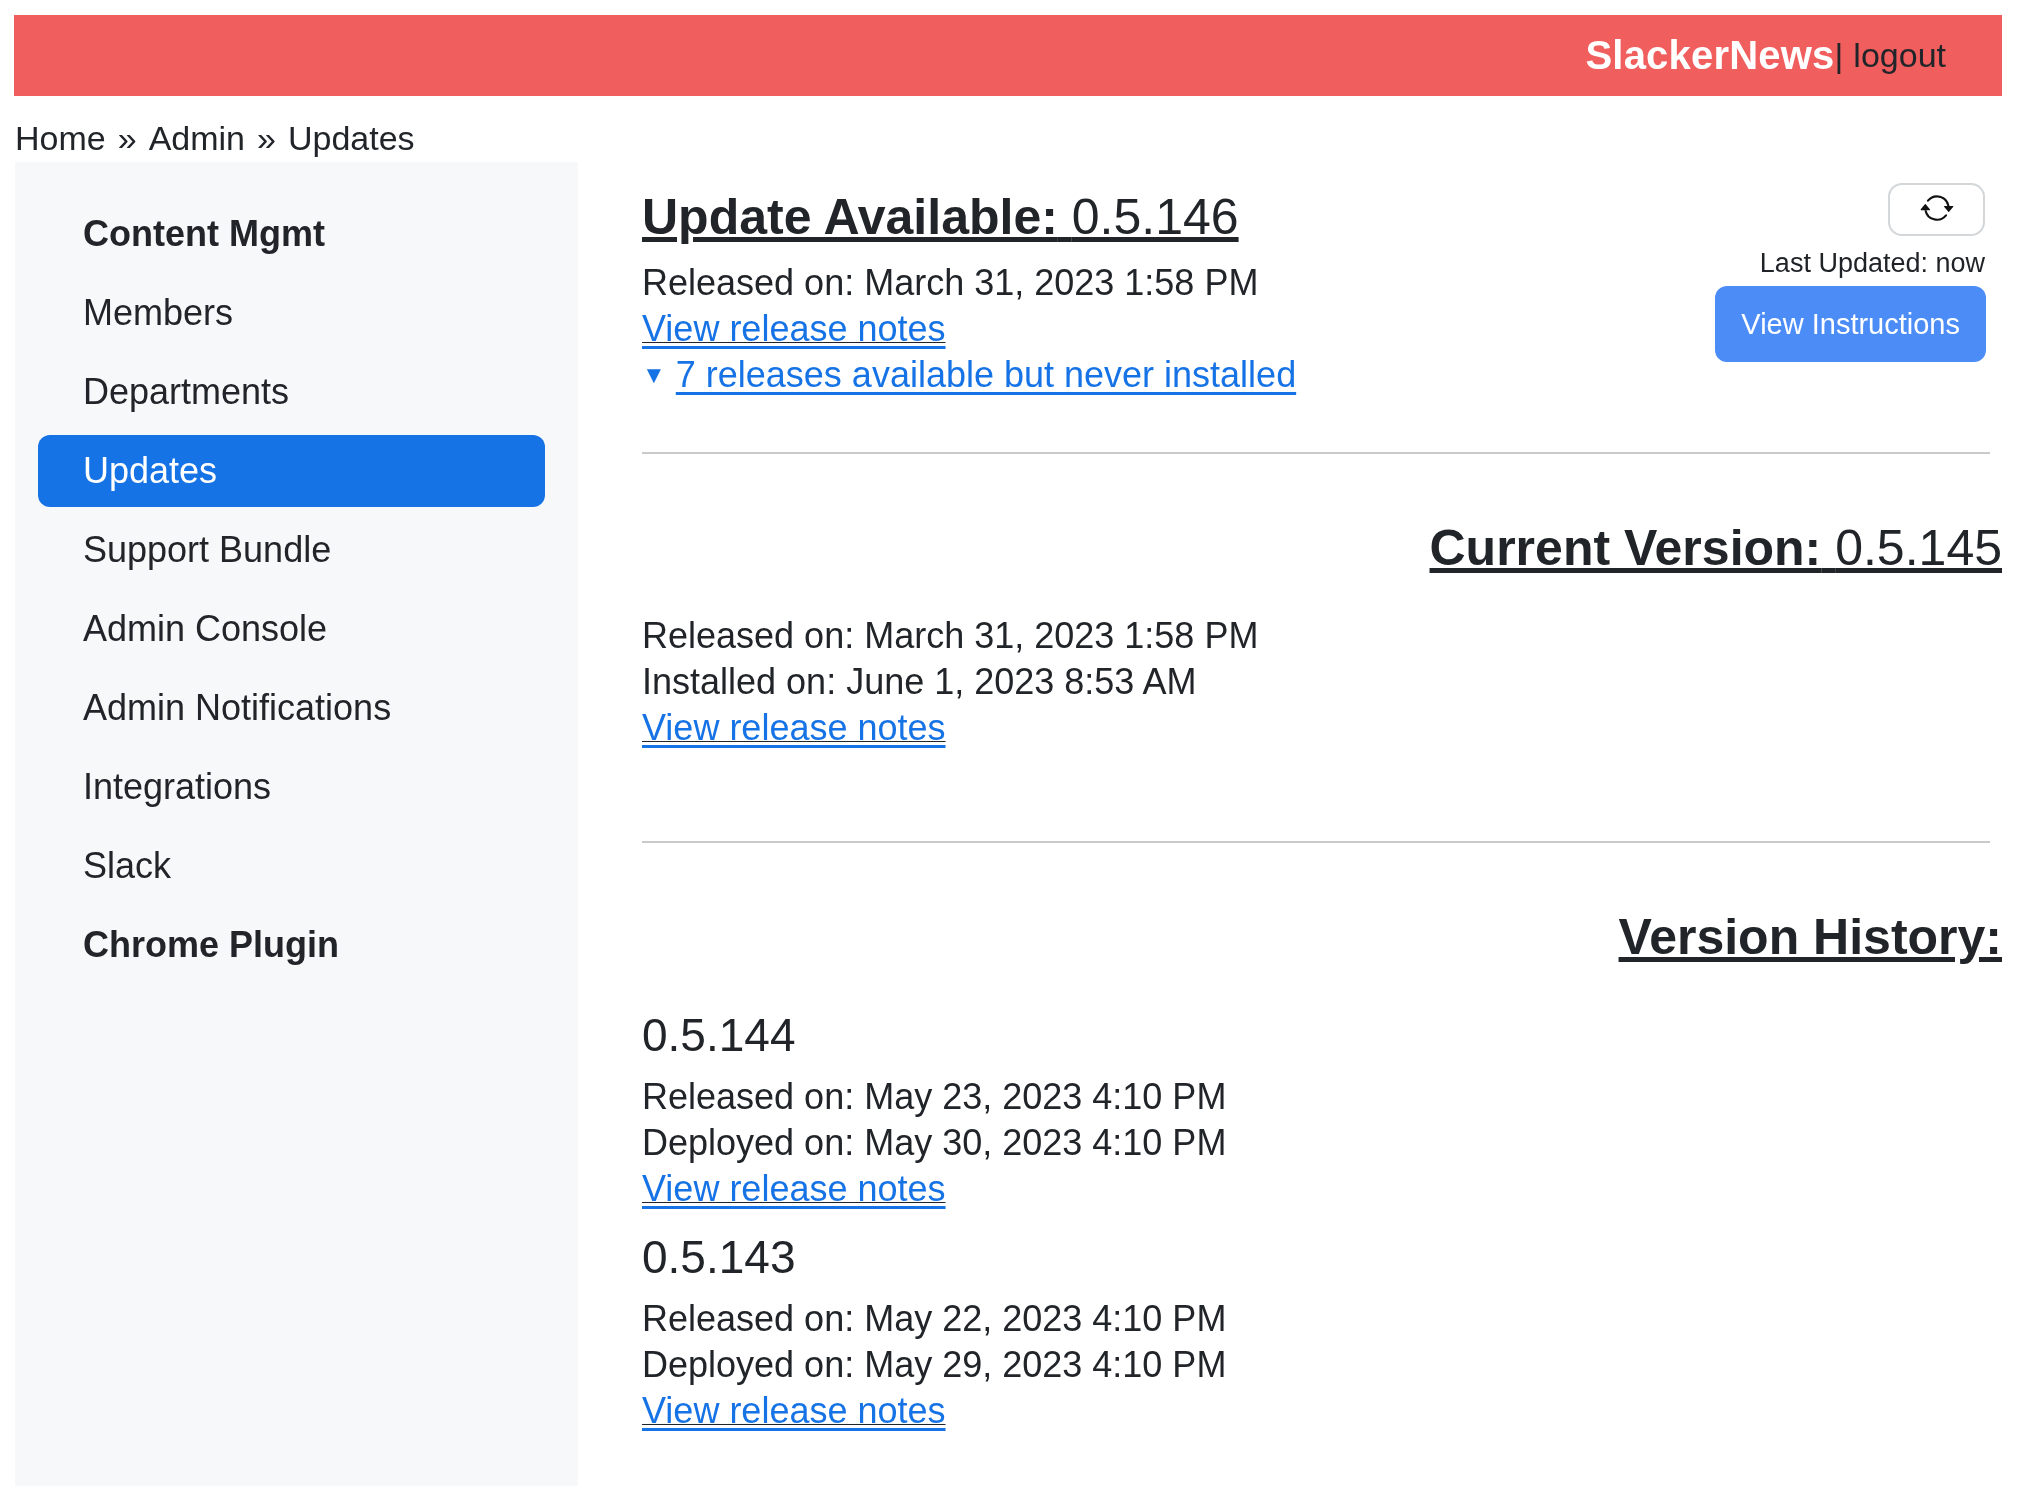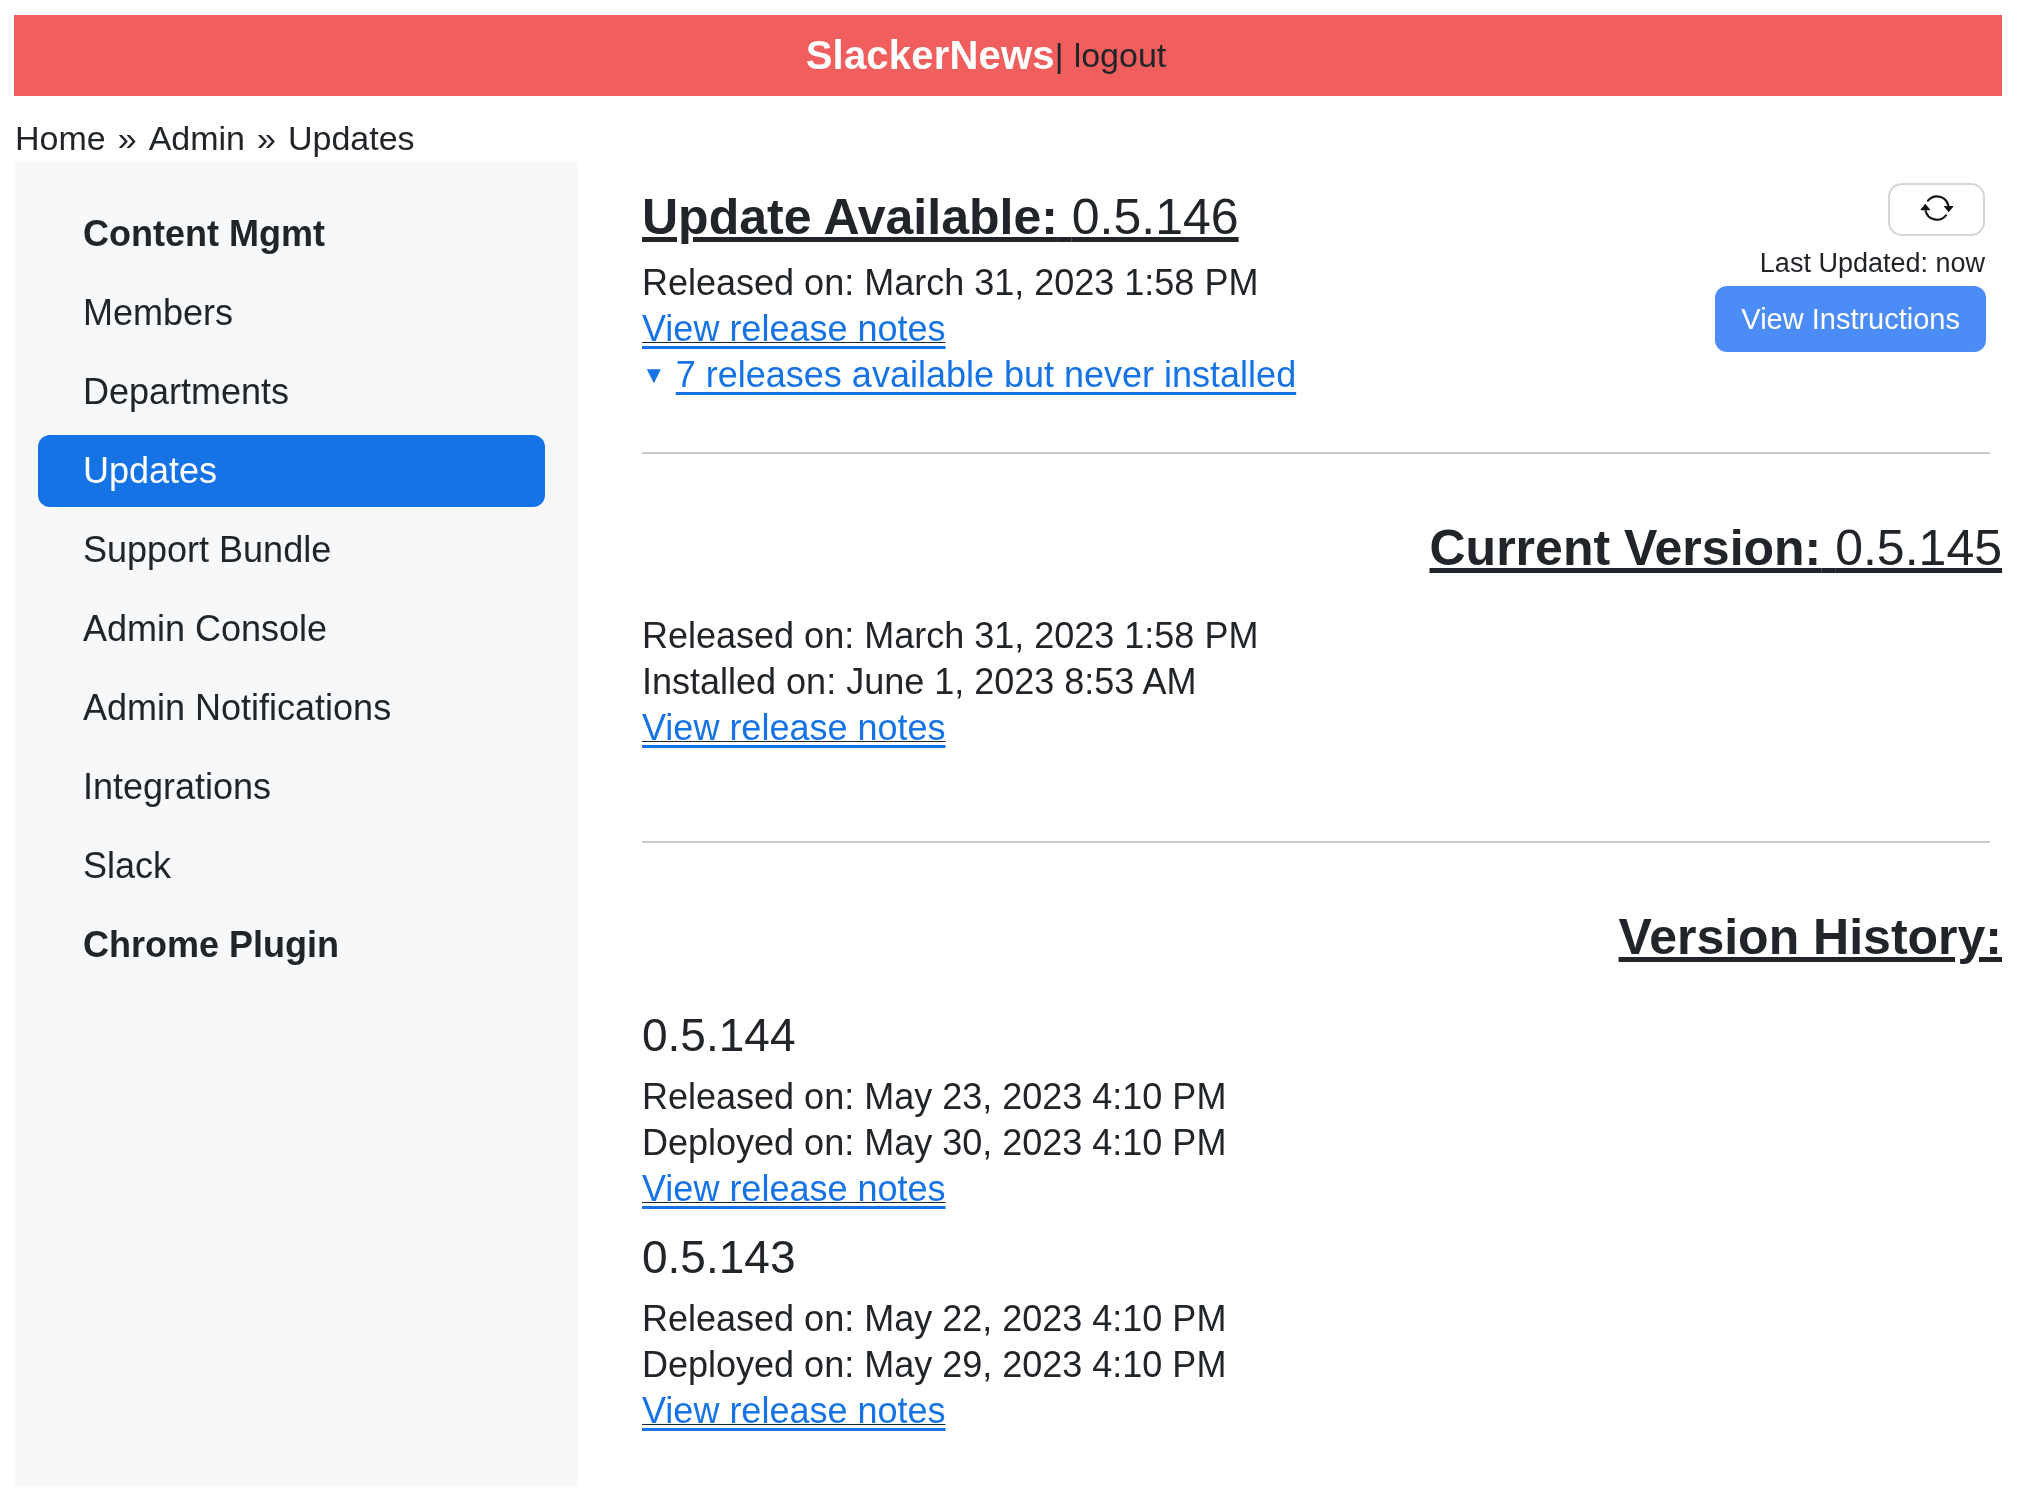--- a/index.html
+++ b/index.html
@@ -12,21 +12,21 @@
     overflow: hidden;
   }
 
   
   .topbar {
     margin: 15px 26px 0 14px;
     height: 81px;
     background: #f15e5e;
     display: flex;
     align-items: center;
-    justify-content: center;
+    justify-content: flex-end;
     padding: 0 56px 0 12px;
   }
   .brand {
     color: #ffffff;
     font-size: 40px;
     font-weight: 700;
     letter-spacing: 0.2px;
   }
   .logout-wrap {
     font-size: 34px;
@@ -153,21 +153,21 @@
   .refresh-btn svg { width: 34px; height: 34px; fill: #111111; }
   .last-updated {
     position: absolute;
     top: 86px; right: 17px;
     font-size: 27px;
     color: #1f2327;
   }
   .instructions-btn {
     position: absolute;
     top: 124px; right: 16px;
-    height: 66px;
+    height: 76px;
     padding: 0 26px;
     background: #4b8cf7;
     border: none;
     border-radius: 12px;
     color: #ffffff;
     font-size: 29px;
     font-family: "Liberation Sans", "DejaVu Sans", sans-serif;
     cursor: pointer;
     display: flex;
     align-items: center;

